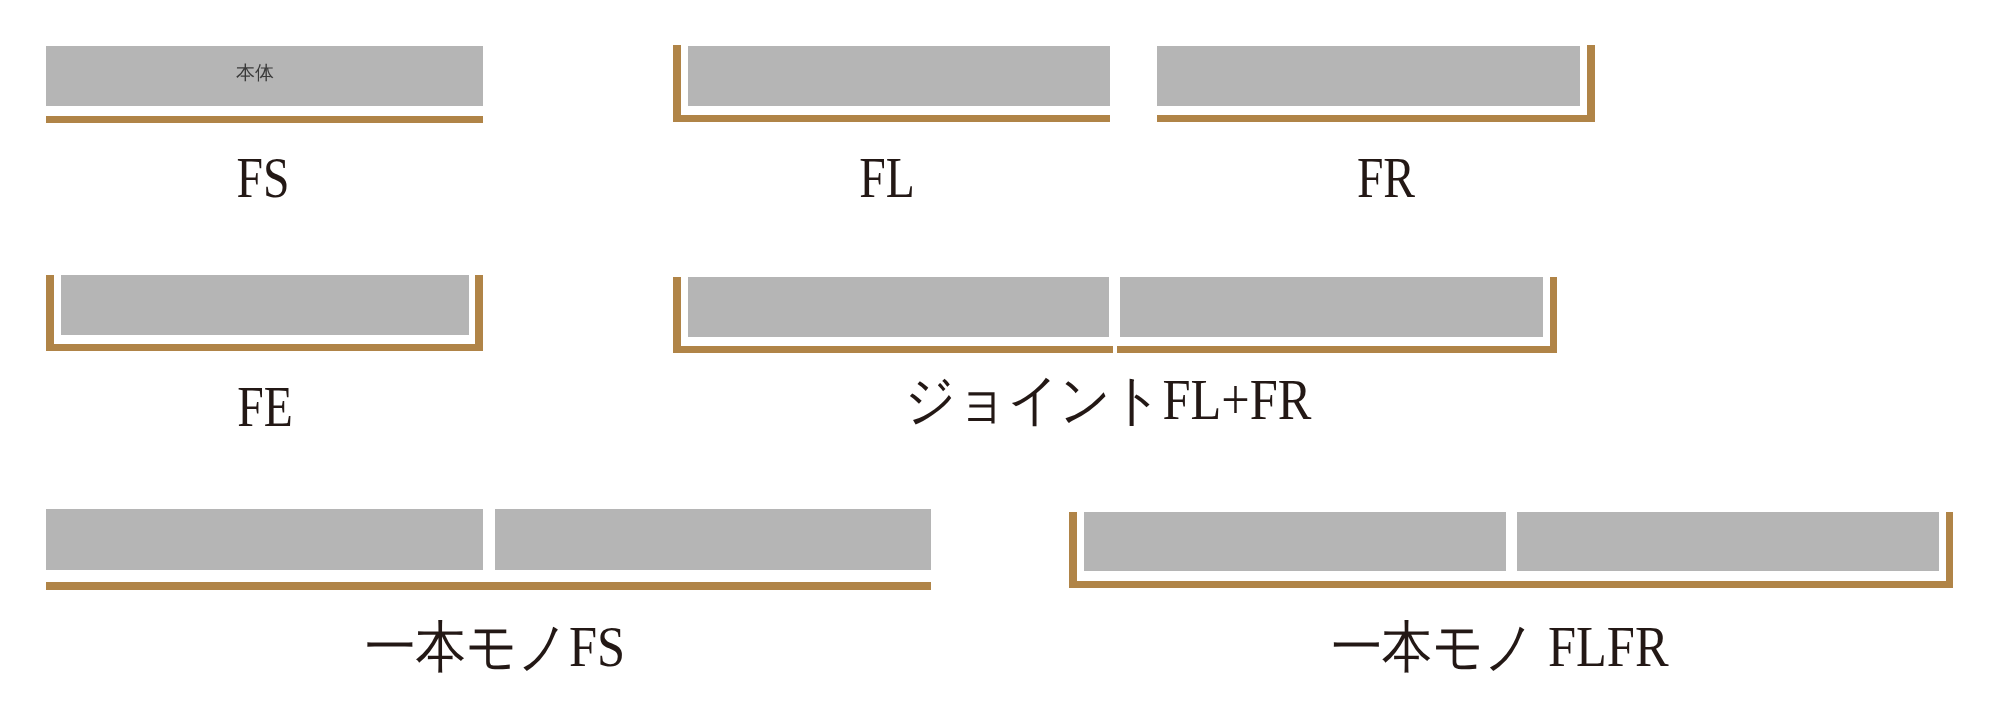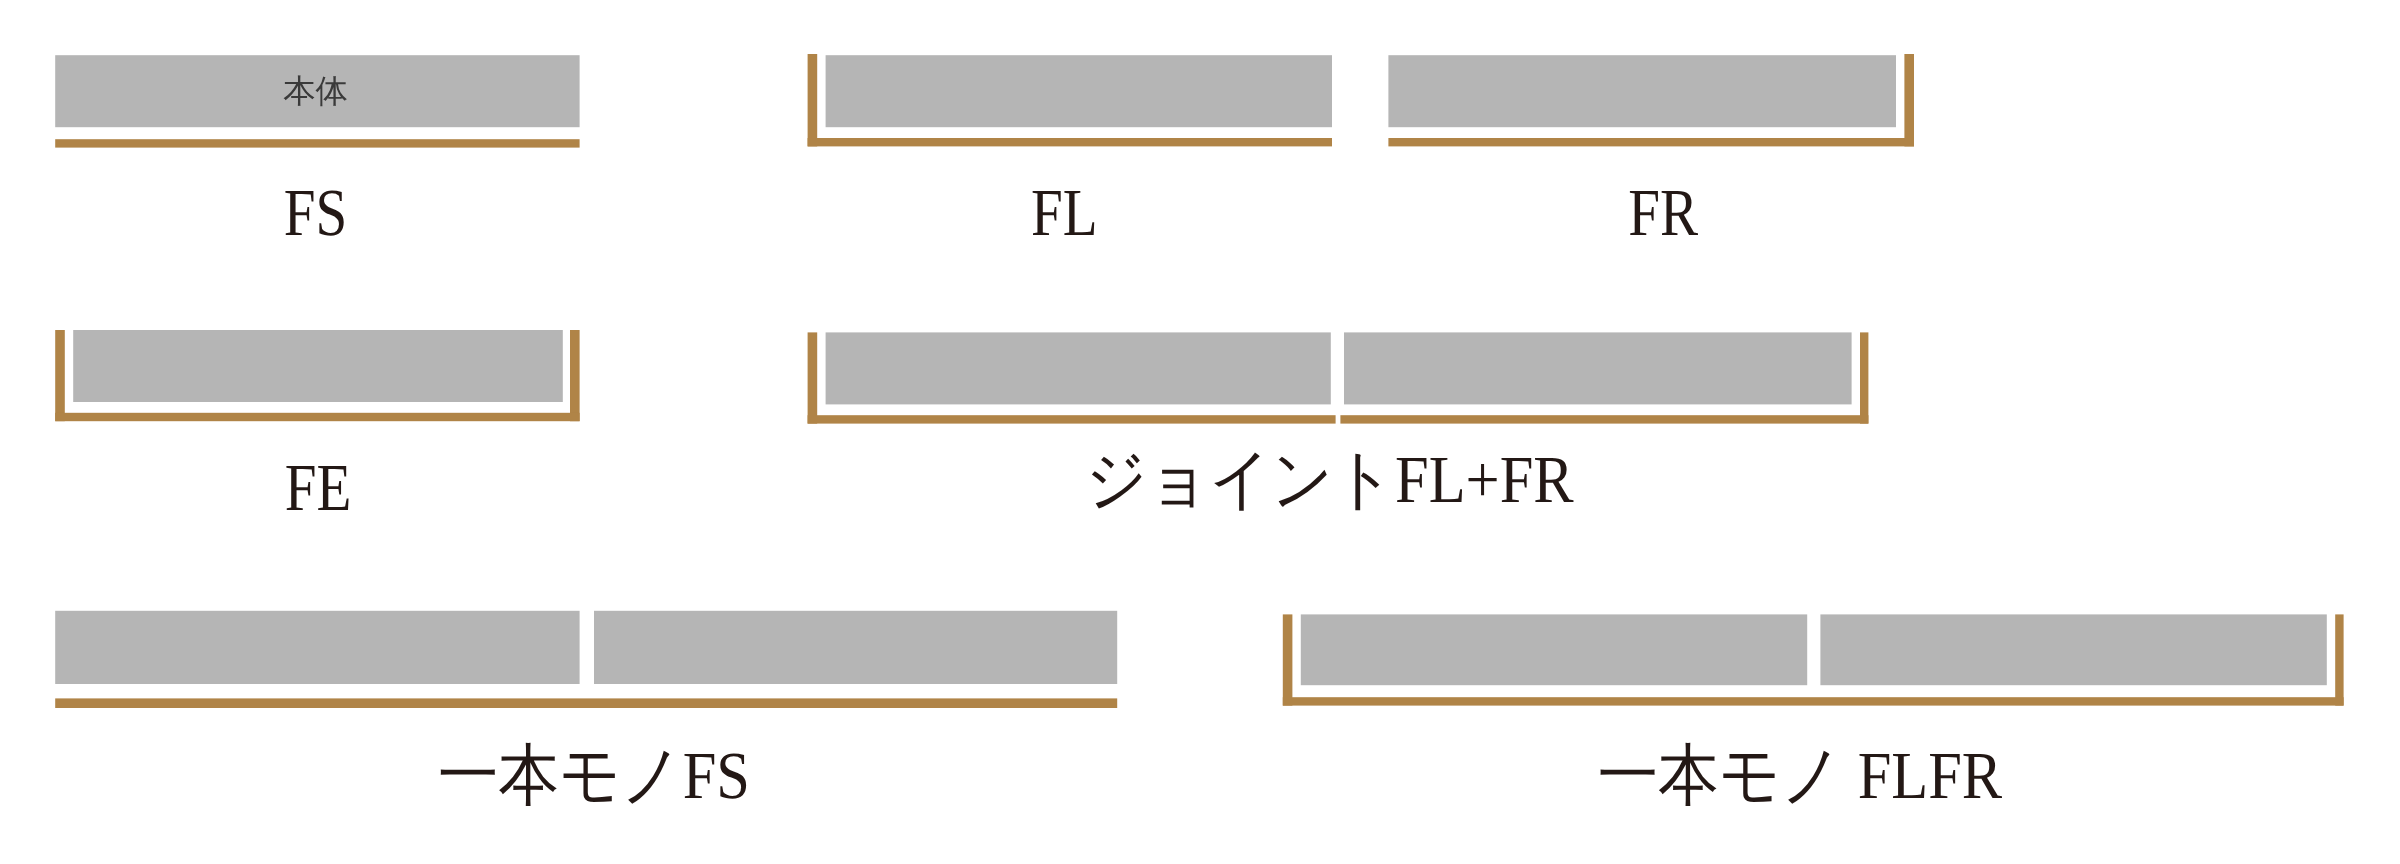--- a/index.html
+++ b/index.html
@@ -6,21 +6,21 @@
   body { width:2000px; height:720px; position:relative; overflow:hidden; }
   .gray { position:absolute; background:#b5b5b5; }
   .rail { position:absolute; background:#b08447; }
   .label {
     position:absolute; font-family:"Liberation Serif","DejaVu Serif",serif;
     color:#231815; font-size:56px; line-height:1; white-space:nowrap;
     transform-origin:center bottom; text-align:center;
   }
   .inner-text {
     position:absolute; font-family:"DejaVu Sans","Liberation Sans",sans-serif;
-    color:#3a3a3a; font-size:27px; line-height:1; white-space:nowrap;
+    color:#3a3a3a; font-size:19px; line-height:1; white-space:nowrap;
   }
   .unit { position:absolute; }
 </style>
 </head>
 <body>
 
 <div class="unit">
   <div class="gray" style="left:46px;top:46px;width:437px;height:60px;"></div>
   <span class="inner-text" style="left:236px;top:63px;">本体</span>
   <div class="rail" style="left:46px;top:116px;width:437px;height:7px;"></div>

